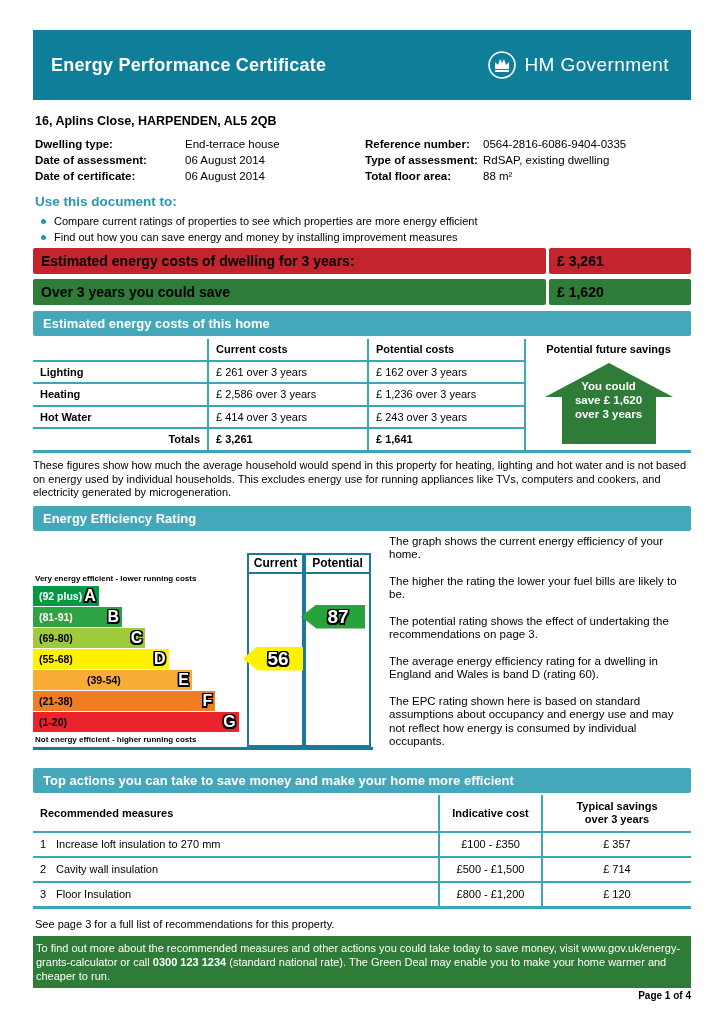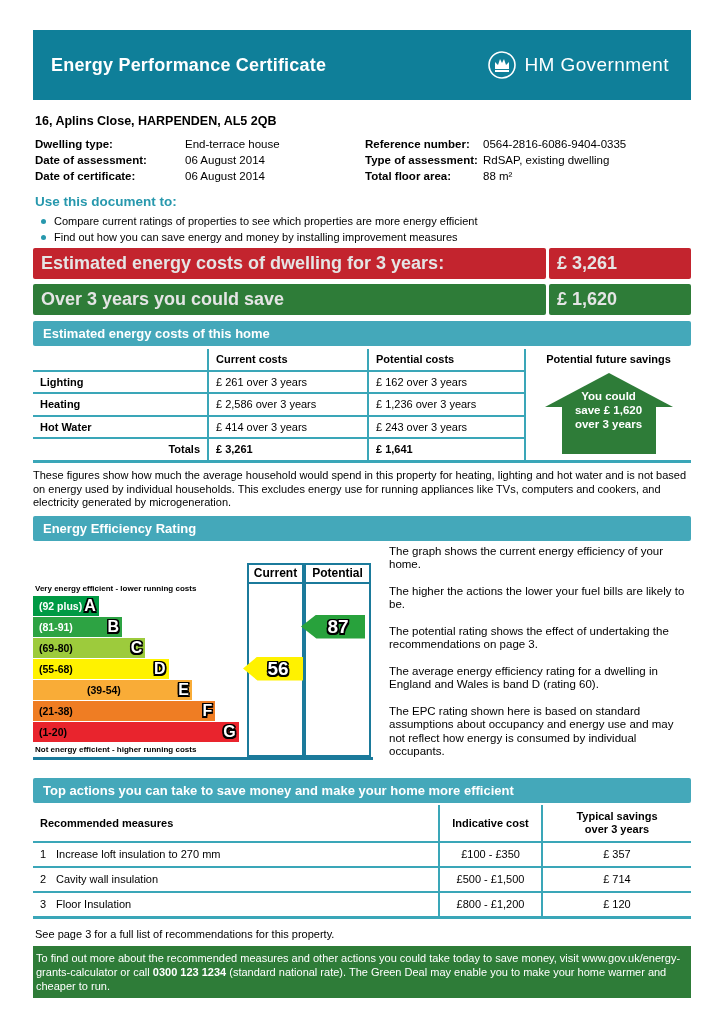--- a/index.html
+++ b/index.html
@@ -29,21 +29,21 @@
   .det-col.left  { width:330px; grid-template-columns:150px 1fr; }
   .det-col.right { flex:1; grid-template-columns:118px 1fr; }
   .det-label { font-weight:bold; }
 
   .use-heading { color:var(--heading-teal); font-size:13.5px; font-weight:bold; margin:12px 0 6px 2px; }
   .bullets { list-style:none; font-size:11px; margin-left:8px; }
   .bullets li { display:flex; align-items:flex-start; gap:8px; margin-bottom:4px; }
   .bullet-dot { width:5px; height:5px; border-radius:50%; background:var(--heading-teal); margin-top:4px; flex:none; }
 
   
-  .cost-banner { display:flex; gap:3px; margin-top:5px; color:#e5e5e5; font-weight:bold; font-size:18px; }
+  .cost-banner { display:flex; gap:3px; margin-top:5px; color:#000000; font-weight:bold; font-size:14px; }
   .cost-banner .cb-label { flex:1; padding:5px 8px; border-radius:2px; }
   .cost-banner .cb-value { width:142px; padding:5px 8px; border-radius:2px; }
   .cb-red  { background:var(--red); }
   .cb-green{ background:var(--green); }
 
   .teal-banner {
     background:var(--banner-teal); color:#fff; font-weight:bold; font-size:13px;
     padding:5px 10px; border-radius:2px; margin-top:6px;
   }
 
@@ -281,21 +281,21 @@
           <div class="col-body">
             <div class="rating-arrow" style="top: 31px; background: rgb(40, 162, 60);">
               <span class="arrow-num">87</span>
             </div>
           </div>
         </div>
       </div>
     </div>
     <div class="rating-text">
       <p>The graph shows the current energy efficiency of your home.</p>
-      <p>The higher the actions the lower your fuel bills are likely to be.</p>
+      <p>The higher the rating the lower your fuel bills are likely to be.</p>
       <p>The potential rating shows the effect of undertaking the recommendations on page 3.</p>
       <p>The average energy efficiency rating for a dwelling in England and Wales is band D (rating 60).</p>
       <p>The EPC rating shown here is based on standard assumptions about occupancy and energy use and may not reflect how energy is consumed by individual occupants.</p>
     </div>
   </div>
 
   <div class="teal-banner">Top actions you can take to save money and make your home more efficient</div>
   <table class="actions">
     <tbody>
         <tr>
@@ -321,14 +321,15 @@
       <td class="a-cost">£800 - £1,200</td>
       <td class="a-save">£ 120</td>
     </tr>
   </tbody>
     </table>
   <div class="see-page">See page 3 for a full list of recommendations for this property.</div>
 
   <div class="green-box">
     <span>To find out more about the recommended measures and other actions you could take today to save money, visit www.gov.uk/energy-grants-calculator or call </span><b>0300 123 1234</b><span> (standard national rate). The Green Deal may enable you to make your home warmer and cheaper to run.</span>
   </div>
+  <div class="page-num">Page 1 of 4</div>
 
 </div>
 
 </body></html>

